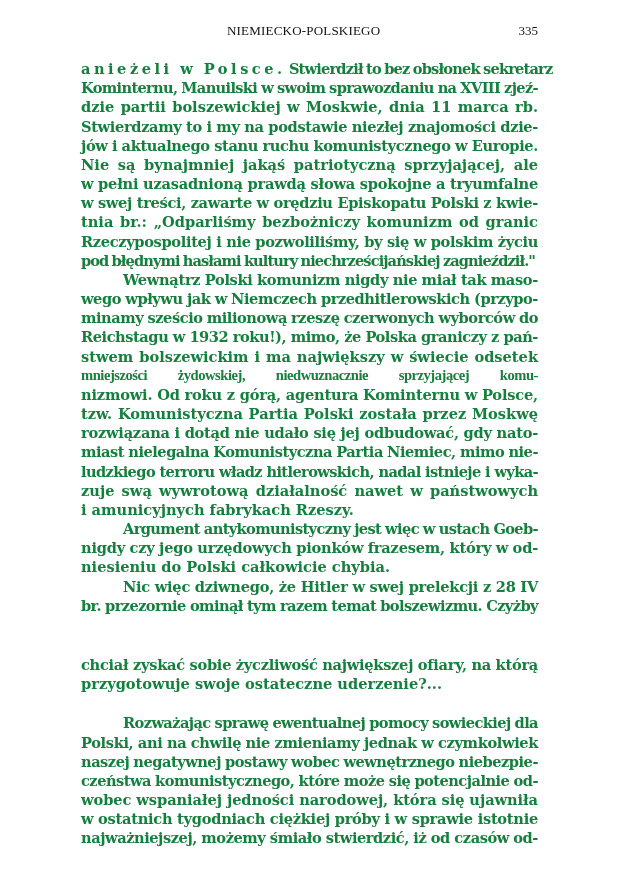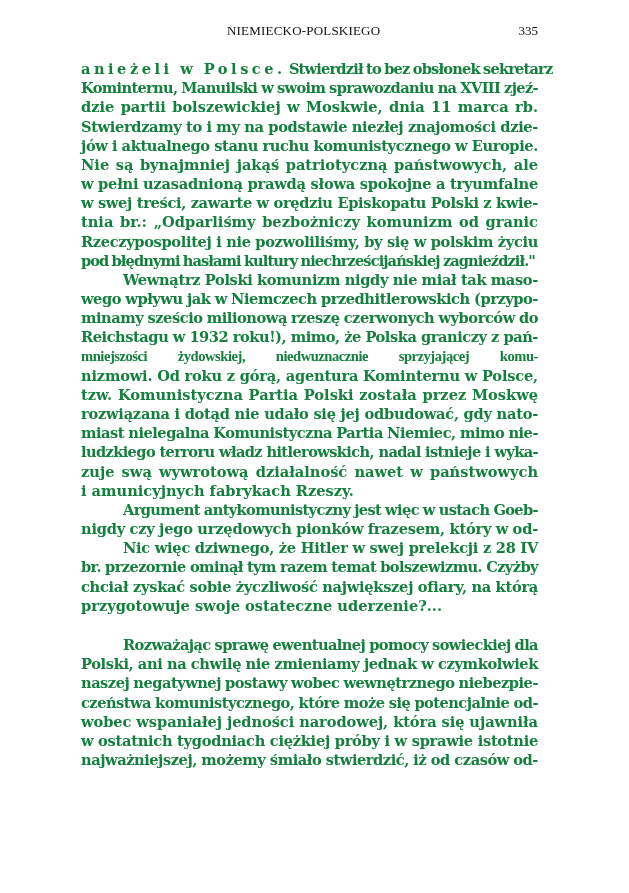--- a/index.html
+++ b/index.html
@@ -81,43 +81,45 @@
     <span class="page-number">335</span>
   </div>
 
   <div class="body-text">
     <span class="line" style="letter-spacing: -0.0557638em; word-spacing: -1px;"><span class="spaced">anieżeli w Polsce.</span> <span>Stwierdził to bez obsłonek sekretarz</span></span>
     <div id="lines-container">
         <span class="line" style="letter-spacing: -0.0453761em; word-spacing: -1px;">Kominternu, Manuilski w swoim sprawozdaniu na XVIII zjeź-</span>
         <span class="line">dzie partii bolszewickiej w Moskwie, dnia 11 marca rb.</span>
         <span class="line" style="letter-spacing: -0.0234058em; word-spacing: -1px;">Stwierdzamy to i my na podstawie niezłej znajomości dzie-</span>
         <span class="line" style="letter-spacing: -0.0250555em; word-spacing: -1px;">jów i aktualnego stanu ruchu komunistycznego w Europie.</span>
-        <span class="line">Nie są bynajmniej jakąś patriotyczną państwowych, ale</span>
+        <span class="line">Nie są bynajmniej jakąś patriotyczną sprzyjającej, ale</span>
         <span class="line" style="letter-spacing: -0.0146432em; word-spacing: -1px;">w pełni uzasadnioną prawdą słowa spokojne a tryumfalne</span>
         <span class="line" style="letter-spacing: -0.0219538em; word-spacing: -1px;">w swej treści, zawarte w orędziu Episkopatu Polski z kwie-</span>
         <span class="line">tnia br.: „Odparliśmy bezbożniczy komunizm od granic</span>
         <span class="line" style="letter-spacing: -0.0229399em; word-spacing: -1px;">Rzeczypospolitej i nie pozwoliliśmy, by się w polskim życiu</span>
         <span class="line last" style="letter-spacing: -0.0626072em; word-spacing: -1px;">pod błędnymi hasłami kultury niechrześcijańskiej zagnieździł."</span>
         <span class="line indent" style="letter-spacing: -0.022464em; word-spacing: -1px;">Wewnątrz Polski komunizm nigdy nie miał tak maso-</span>
         <span class="line" style="letter-spacing: -0.0302456em; word-spacing: -1px;">wego wpływu jak w Niemczech przedhitlerowskich (przypo-</span>
         <span class="line" style="letter-spacing: -0.0303295em; word-spacing: -1px;">minamy sześcio milionową rzeszę czerwonych wyborców do</span>
         <span class="line" style="letter-spacing: -0.0299935em; word-spacing: -1px;">Reichstagu w 1932 roku!), mimo, że Polska graniczy z pań-</span>
+        <span class="line">stwem bolszewickim i ma największy w świecie odsetek</span>
         <span class="line" style="letter-spacing: -0.0325028em; word-spacing: -1px; font-family: Liberation Serif, serif;">mniejszości żydowskiej, niedwuznacznie sprzyjającej komu-</span>
         <span class="line" style="letter-spacing: -0.0124068em; word-spacing: -1px;">nizmowi. Od roku z górą, agentura Kominternu w Polsce,</span>
         <span class="line">tzw. Komunistyczna Partia Polski została przez Moskwę</span>
         <span class="line" style="letter-spacing: -0.0161357em; word-spacing: -1px;">rozwiązana i dotąd nie udało się jej odbudować, gdy nato-</span>
         <span class="line" style="letter-spacing: -0.0327524em; word-spacing: -1px;">miast nielegalna Komunistyczna Partia Niemiec, mimo nie-</span>
         <span class="line" style="letter-spacing: -0.0420298em; word-spacing: -1px;">ludzkiego terroru władz hitlerowskich, nadal istnieje i wyka-</span>
         <span class="line">zuje swą wywrotową działalność nawet w państwowych</span>
         <span class="line last">i amunicyjnych fabrykach Rzeszy.</span>
         <span class="line indent" style="letter-spacing: -0.0428482em; word-spacing: -1px;">Argument antykomunistyczny jest więc w ustach Goeb-</span>
         <span class="line" style="letter-spacing: -0.013733em; word-spacing: -1px;">nigdy czy jego urzędowych pionków frazesem, który w od-</span>
+        <span class="line last">niesieniu do Polski całkowicie chybia.</span>
         <span class="line indent" style="letter-spacing: -0.0179681em; word-spacing: -1px;">Nic więc dziwnego, że Hitler w swej prelekcji z 28 IV</span>
         <span class="line" style="letter-spacing: -0.0400168em; word-spacing: -1px;">br. przezornie ominął tym razem temat bolszewizmu. Czyżby</span>
-        <span class="line" style="letter-spacing: -0.0183588em; word-spacing: -1px;">chciał zyskać sobie życzliwość największej ofiary, na którą</span>
+        <span class="line" style="letter-spacing: -0.0183588em; word-spacing: -1px; margin-top: 40px;">chciał zyskać sobie życzliwość największej ofiary, na którą</span>
         <span class="line last">przygotowuje swoje ostateczne uderzenie?...</span>
         <span class="line indent" style="letter-spacing: -0.0402467em; word-spacing: -1px; margin-top: 20px;">Rozważając sprawę ewentualnej pomocy sowieckiej dla</span>
         <span class="line" style="letter-spacing: -0.0248155em; word-spacing: -1px;">Polski, ani na chwilę nie zmieniamy jednak w czymkolwiek</span>
         <span class="line" style="letter-spacing: -0.0331347em; word-spacing: -1px;">naszej negatywnej postawy wobec wewnętrznego niebezpie-</span>
         <span class="line" style="letter-spacing: -0.0356138em; word-spacing: -1px;">czeństwa komunistycznego, które może się potencjalnie od-</span>
         <span class="line" style="letter-spacing: -0.00442089em; word-spacing: -1px;">wobec wspaniałej jedności narodowej, która się ujawniła</span>
         <span class="line" style="letter-spacing: -0.0177431em; word-spacing: -1px;">w ostatnich tygodniach ciężkiej próby i w sprawie istotnie</span>
         <span class="line" style="letter-spacing: -0.0303799em; word-spacing: -1px;">najważniejszej, możemy śmiało stwierdzić, iż od czasów od-</span>
       </div>
   </div>

